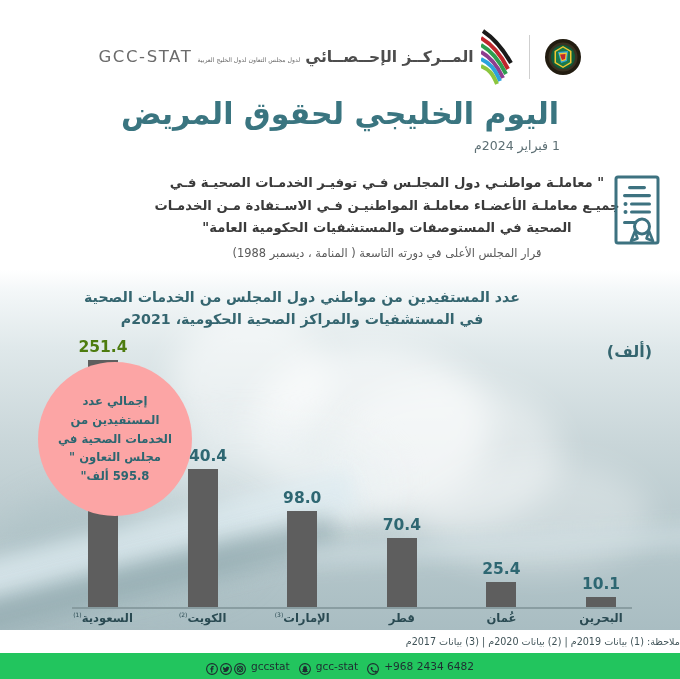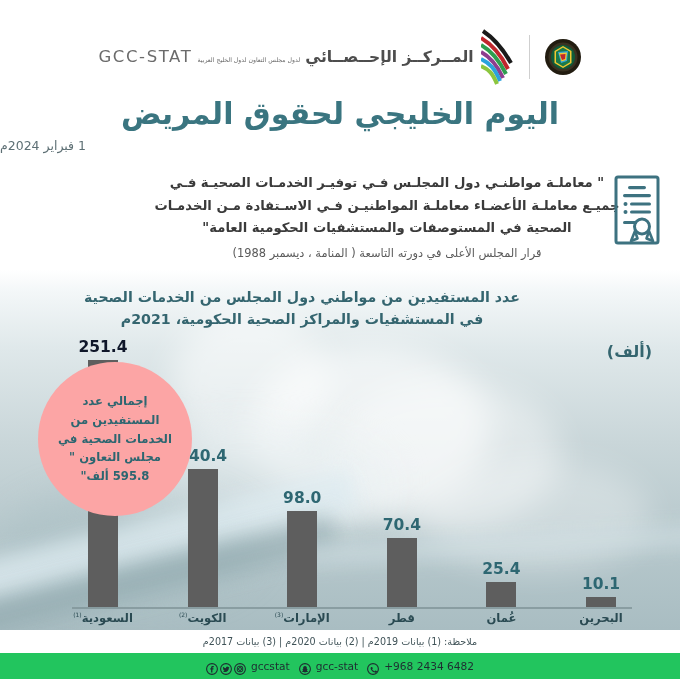--- a/index.html
+++ b/index.html
@@ -64,22 +64,22 @@
   
   .main-title {
     position: absolute; left: 0; top: 96px; width: 680px;
     text-align: center;
     font-size: 30px; font-weight: 700;
     color: #3a7580;
     letter-spacing: .3px;
     line-height: 1.2;
   }
   .main-date {
-    position: absolute; left: 0; top: 138px; width: 552px;
-    text-align: left;
+    position: absolute; left: 8px; top: 138px; width: 552px;
+    text-align: right;
     font-size: 12.5px; color: #5d6f74;
     direction: rtl;
   }
 
   
   .quote-wrap {
     position: absolute; right: 58px; top: 172px;
     width: 470px;
     text-align: center;
     direction: rtl;
@@ -210,21 +210,21 @@
     width: 62px; text-align: center;
     direction: rtl;
     color: #2a4a52; font-weight: 700; font-size: 11.6px;
     white-space: nowrap;
   }
   .bar-label sup { font-size: 6px; vertical-align: super; font-weight: 400; }
 
   
   .footnote {
     position: absolute; left: 0; top: 636px; width: 680px;
-    text-align: center; direction: rtl;
+    direction: rtl;
     color: #3f5257; font-size: 9.6px;
     z-index: 9;
   }
   .footer-bar {
     position: absolute; left: 0; top: 653px;
     width: 680px; height: 26px;
     background: #22c55e;
     display: flex; align-items: center; justify-content: center;
     gap: 9px; direction: ltr;
     z-index: 9;
@@ -323,21 +323,21 @@
       <div>عدد المستفيدين من مواطني دول المجلس من الخدمات الصحية</div>
       <div>في المستشفيات والمراكز الصحية الحكومية، 2021م</div>
     </div>
     <div class="chart-unit">(ألف)</div>
   </div>
 
   <div class="chart-area">
     <span class="axis-line"></span>
     <div class="bars" id="bars">
         <div class="bar-col">
-          <div class="bar-val" style="color: #0f172a;">251.4</div>
+          <div class="bar-val" style="color: #4d7c0f;">251.4</div>
           <div class="bar-rect" style="height: 247px; background: rgb(94, 94, 94);"></div>
         </div>
         <div class="bar-col">
           <div class="bar-val" style="color: rgb(46, 103, 114);">140.4</div>
           <div class="bar-rect" style="height: 138px; background: rgb(94, 94, 94);"></div>
         </div>
         <div class="bar-col">
           <div class="bar-val" style="color: rgb(46, 103, 114);">98.0</div>
           <div class="bar-rect" style="height: 96px; background: rgb(94, 94, 94);"></div>
         </div>

